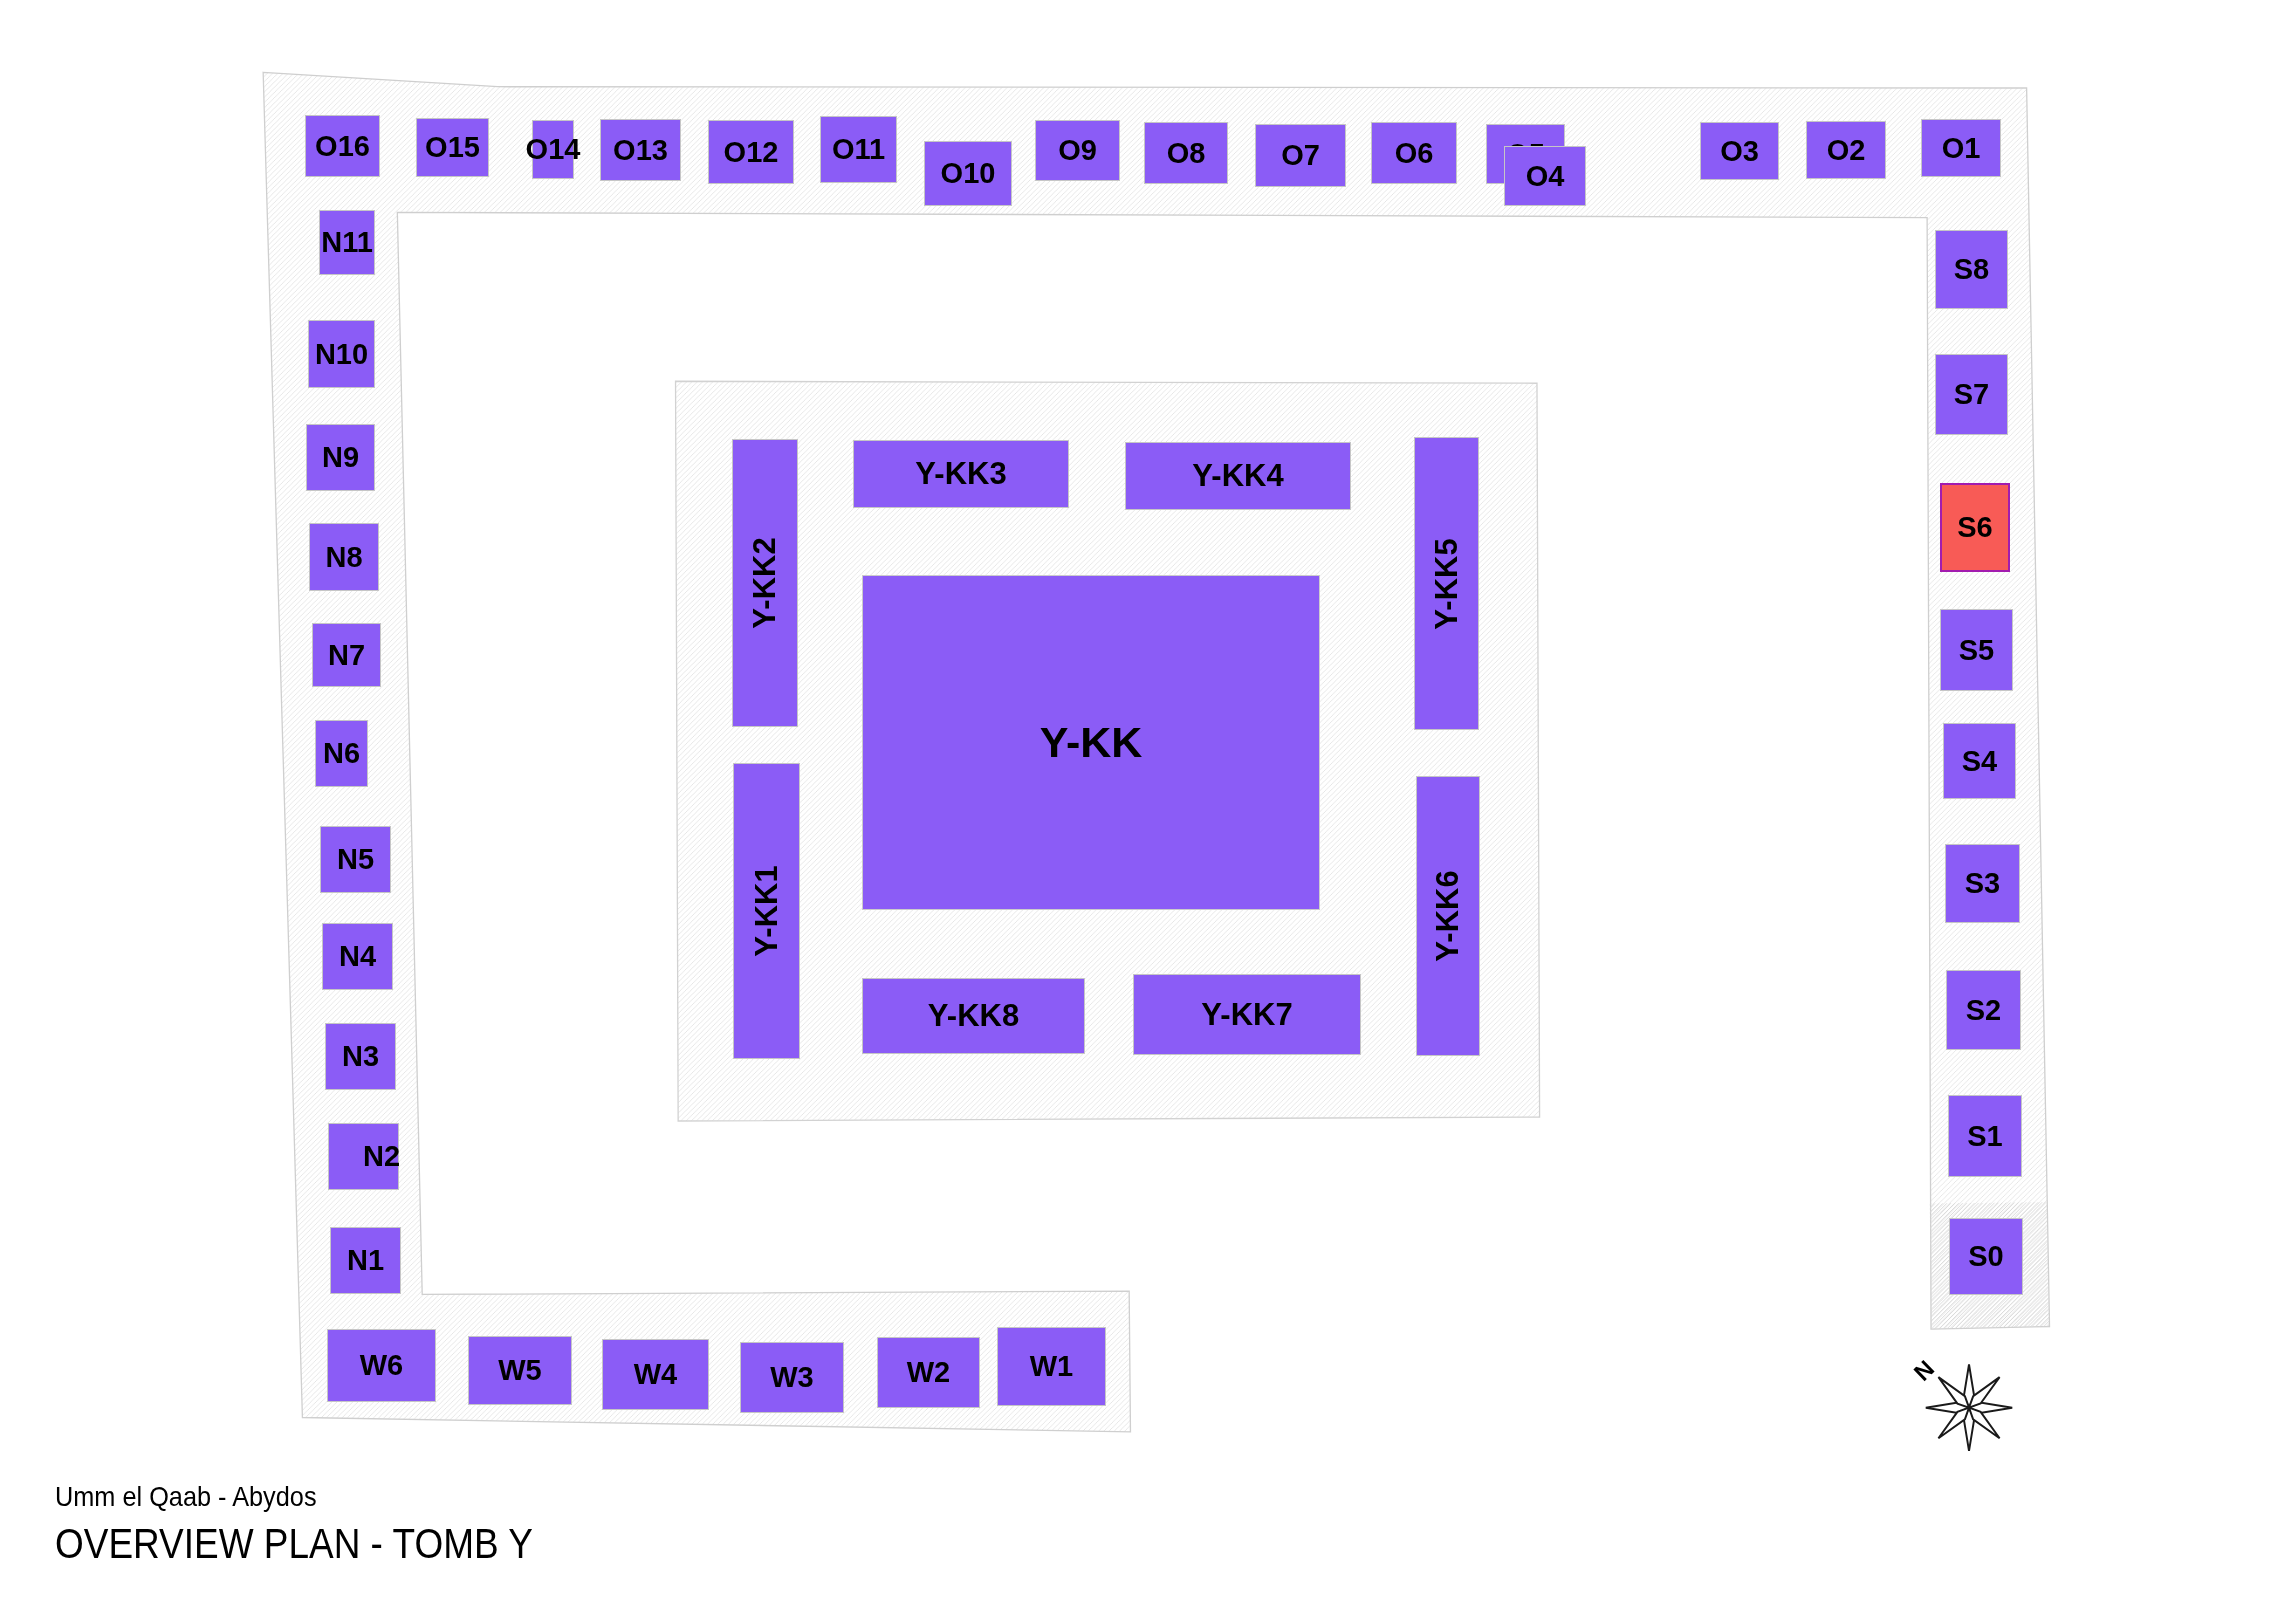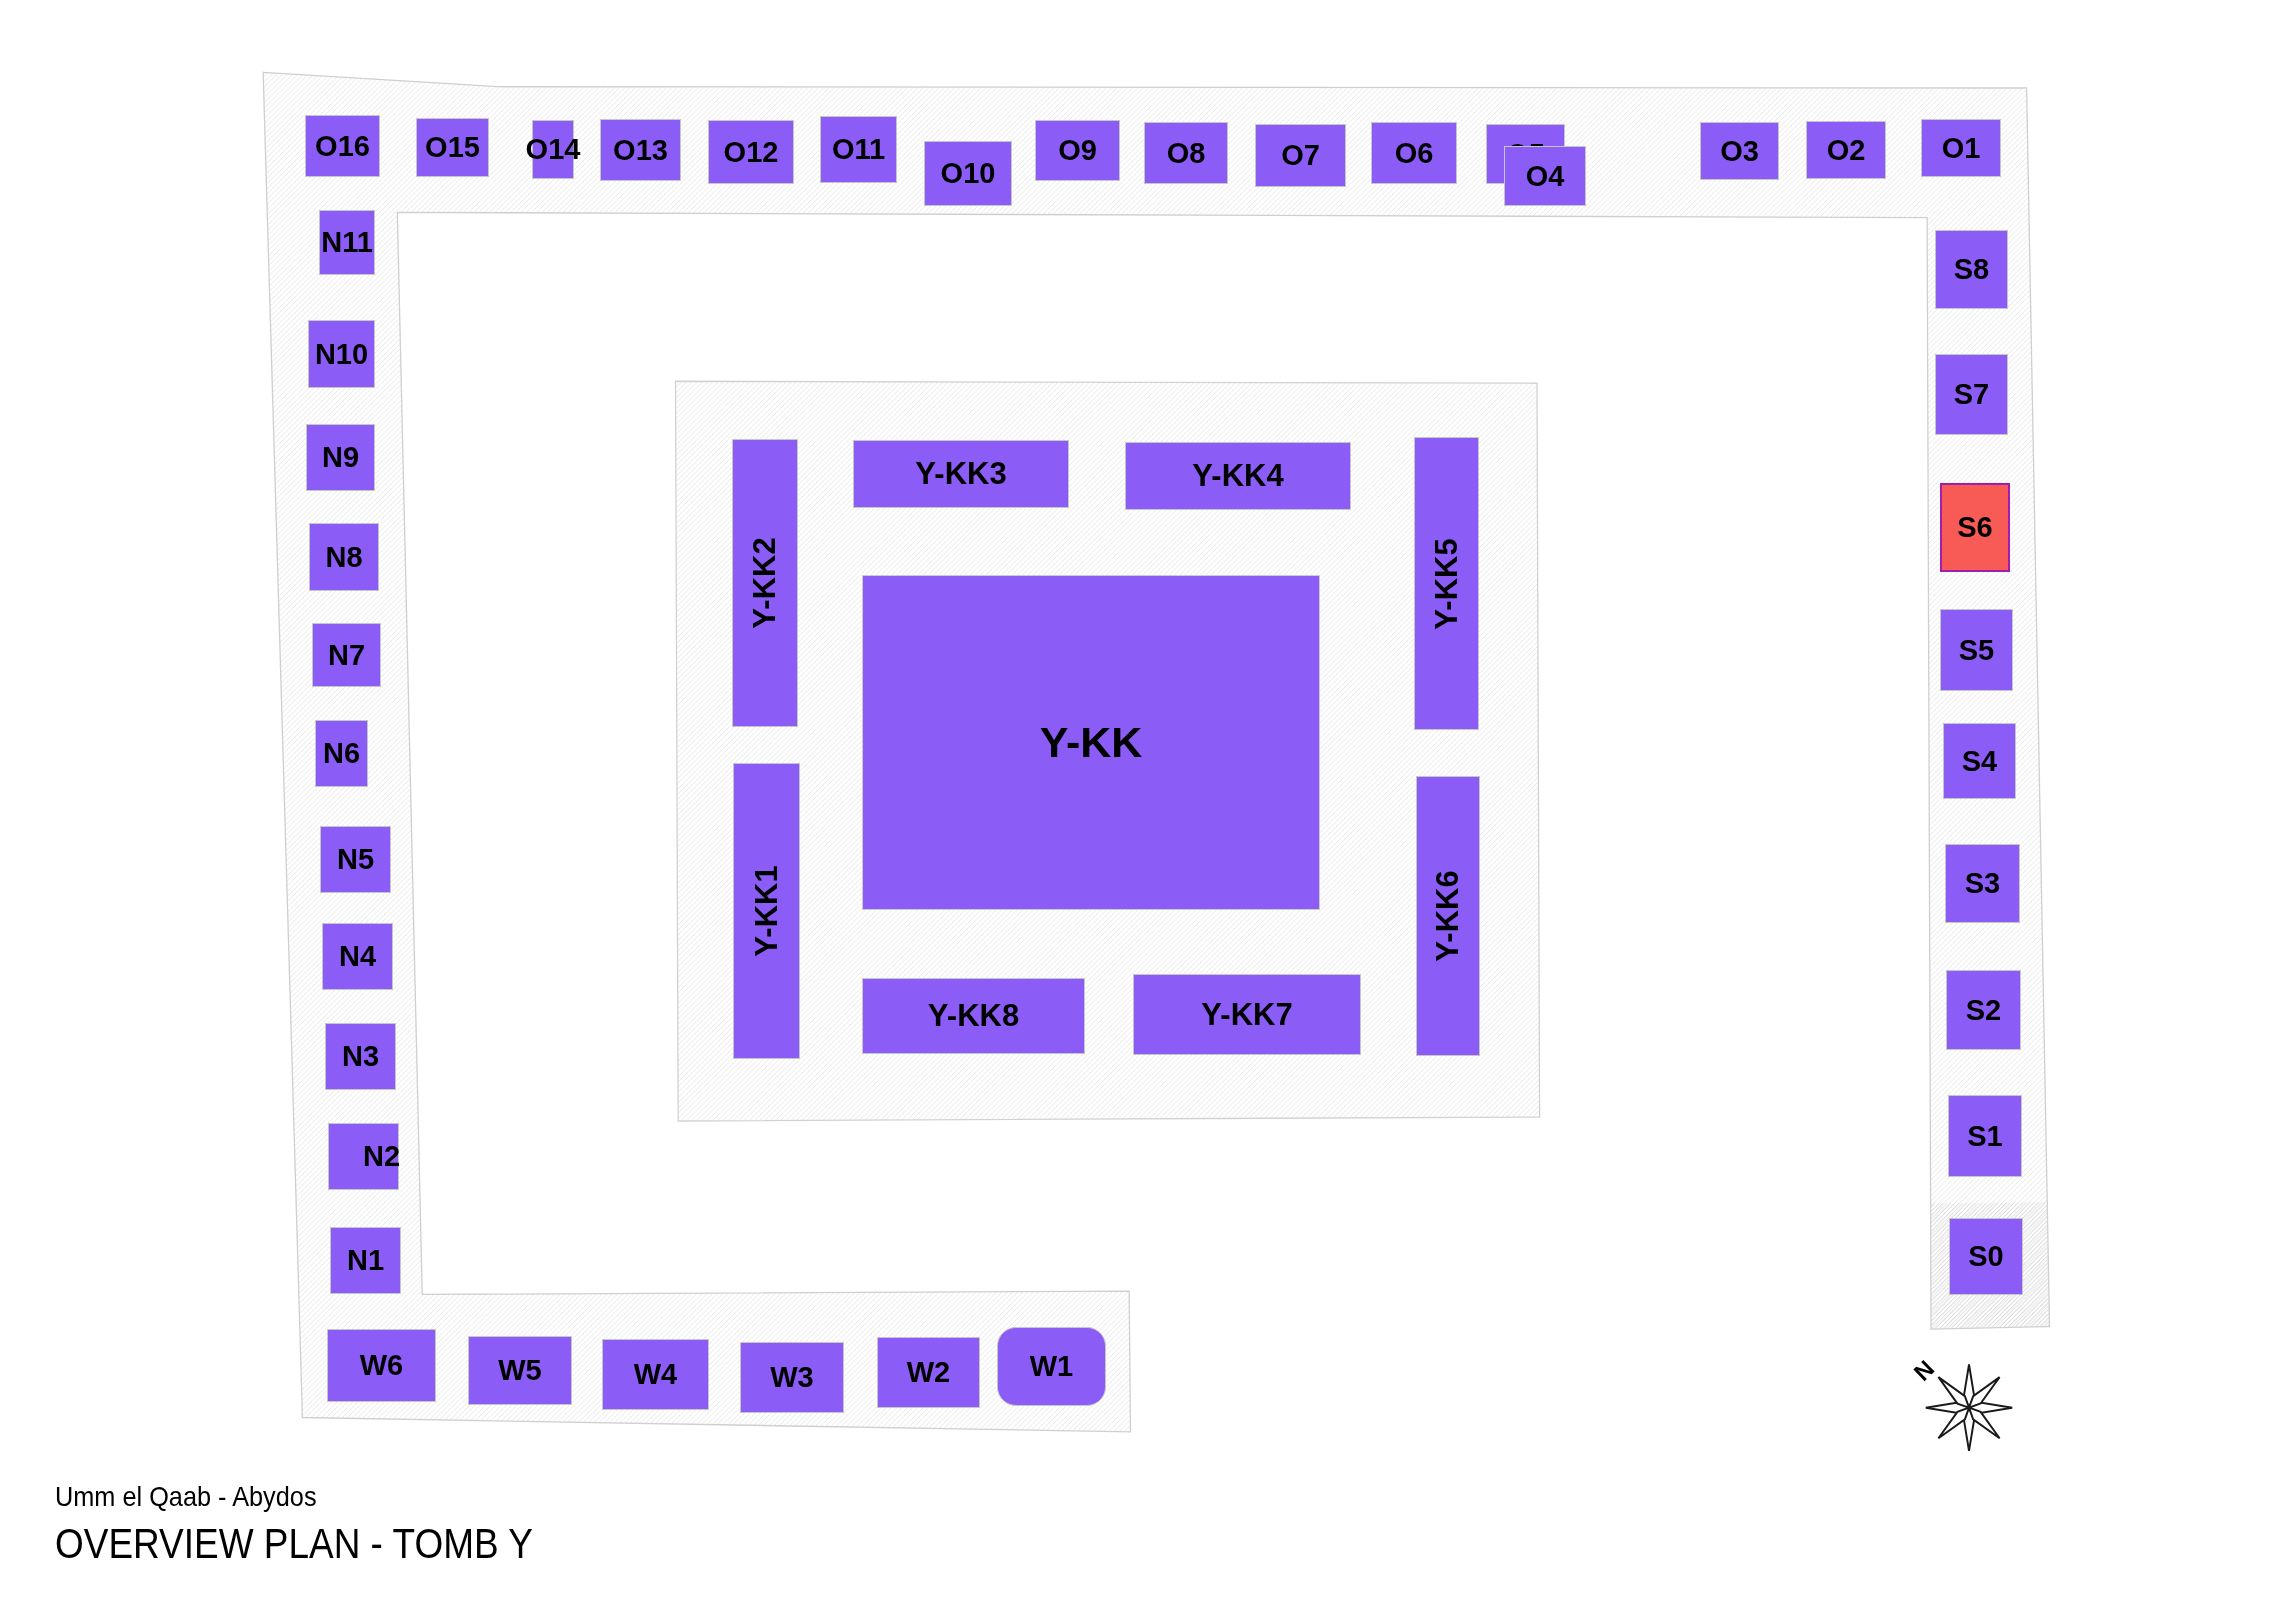--- a/index.html
+++ b/index.html
@@ -158,21 +158,21 @@
     </div>
     <div class="room outer" style="left: 602px; top: 1339px; width: 107px; height: 71px;">
       <span>W4</span>
     </div>
     <div class="room outer" style="left: 740px; top: 1342px; width: 104px; height: 71px;">
       <span>W3</span>
     </div>
     <div class="room outer" style="left: 877px; top: 1337px; width: 103px; height: 71px;">
       <span>W2</span>
     </div>
-    <div class="room outer" style="left: 997px; top: 1327px; width: 109px; height: 79px; border-radius: 19px;">
+    <div class="room outer" style="left: 997px; top: 1327px; width: 109px; height: 79px;">
       <span>W1</span>
     </div>
     <div class="room outer" style="left: 1935px; top: 230px; width: 73px; height: 79px;">
       <span>S8</span>
     </div>
     <div class="room outer" style="left: 1935px; top: 354px; width: 73px; height: 81px;">
       <span>S7</span>
     </div>
     <div class="room outer highlight" style="left: 1940px; top: 483px; width: 70px; height: 89px; background: rgb(248, 91, 86);">
       <span>S6</span>

